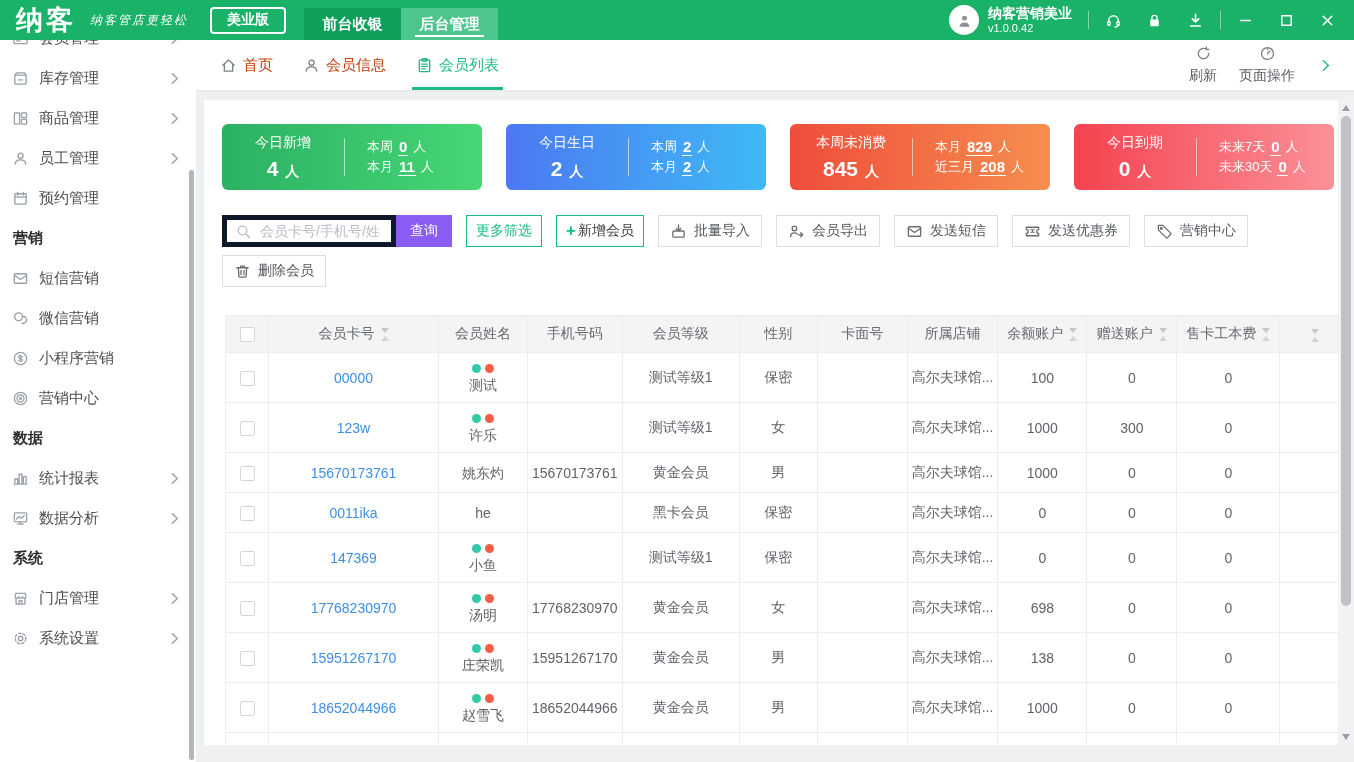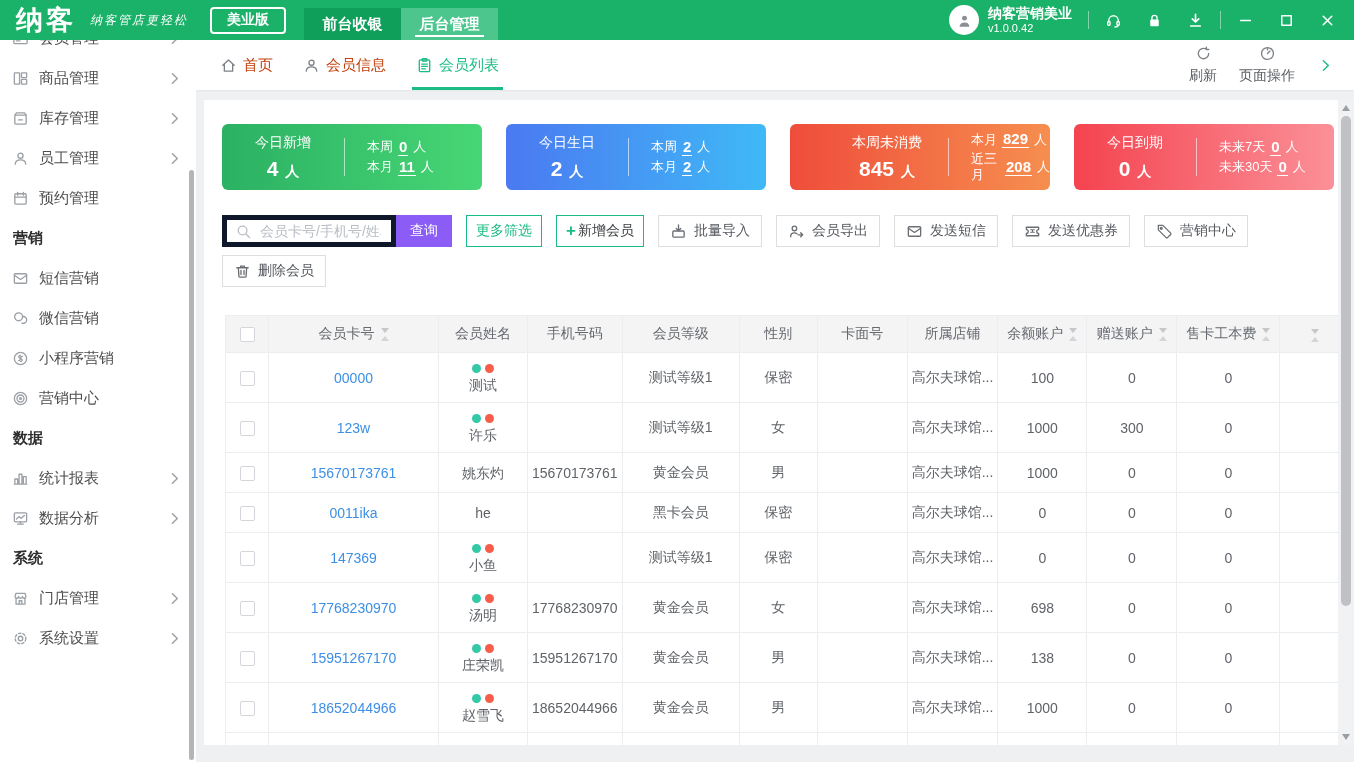--- a/index.html
+++ b/index.html
@@ -219,40 +219,40 @@
         <span class="side-label">会员管理</span>
         <span class="chev">
           <svg width="17" height="17" viewBox="0 0 18 18" fill="none" stroke="currentColor" stroke-width="1.4" stroke-linecap="round" stroke-linejoin="round">
             <path d="M6.8 4 12 9l-5.2 5" stroke-width="1.5"></path>
           </svg>
         </span>
       </div>
       <div class="side-item">
         <span class="ic">
           <svg width="17" height="17" viewBox="0 0 18 18" fill="none" stroke="currentColor" stroke-width="1.4" stroke-linecap="round" stroke-linejoin="round">
+            <rect x="3" y="5.5" width="12" height="9.5" rx="1"></rect>
+            <path d="M3 5.5 4.8 3h8.4L15 5.5M7 10.5h4"></path>
+          </svg>
+        </span>
+        <span class="side-label">库存管理</span>
+        <span class="chev">
+          <svg width="17" height="17" viewBox="0 0 18 18" fill="none" stroke="currentColor" stroke-width="1.4" stroke-linecap="round" stroke-linejoin="round">
+            <path d="M6.8 4 12 9l-5.2 5" stroke-width="1.5"></path>
+          </svg>
+        </span>
+      </div>
+      <div class="side-item">
+        <span class="ic">
+          <svg width="17" height="17" viewBox="0 0 18 18" fill="none" stroke="currentColor" stroke-width="1.4" stroke-linecap="round" stroke-linejoin="round">
             <rect x="2.5" y="3" width="5.5" height="12" rx="0.5"></rect>
             <rect x="10" y="3" width="5.5" height="5" rx="0.5"></rect>
             <rect x="10" y="10" width="5.5" height="5" rx="0.5"></rect>
           </svg>
         </span>
         <span class="side-label">商品管理</span>
-        <span class="chev">
-          <svg width="17" height="17" viewBox="0 0 18 18" fill="none" stroke="currentColor" stroke-width="1.4" stroke-linecap="round" stroke-linejoin="round">
-            <path d="M6.8 4 12 9l-5.2 5" stroke-width="1.5"></path>
-          </svg>
-        </span>
-      </div>
-      <div class="side-item">
-        <span class="ic">
-          <svg width="17" height="17" viewBox="0 0 18 18" fill="none" stroke="currentColor" stroke-width="1.4" stroke-linecap="round" stroke-linejoin="round">
-            <rect x="3" y="5.5" width="12" height="9.5" rx="1"></rect>
-            <path d="M3 5.5 4.8 3h8.4L15 5.5M7 10.5h4"></path>
-          </svg>
-        </span>
-        <span class="side-label">库存管理</span>
         <span class="chev">
           <svg width="17" height="17" viewBox="0 0 18 18" fill="none" stroke="currentColor" stroke-width="1.4" stroke-linecap="round" stroke-linejoin="round">
             <path d="M6.8 4 12 9l-5.2 5" stroke-width="1.5"></path>
           </svg>
         </span>
       </div>
       <div class="side-item">
         <span class="ic">
           <svg width="17" height="17" viewBox="0 0 18 18" fill="none" stroke="currentColor" stroke-width="1.4" stroke-linecap="round" stroke-linejoin="round">
             <circle cx="9" cy="6" r="2.7"></circle>
@@ -465,21 +465,21 @@
                 <span class="s-num">2</span>
                 <span>人</span>
               </div>
               <div class="s-row">
                 <span>本月</span>
                 <span class="s-num">2</span>
                 <span>人</span>
               </div>
             </div>
           </div>
-          <div class="stat" style="background: linear-gradient(90deg, rgb(239, 77, 59), rgb(246, 142, 79)); padding-left: 36px;">
+          <div class="stat" style="background: linear-gradient(90deg, rgb(239, 77, 59), rgb(246, 142, 79));">
             <div class="s-left">
               <div class="s-title">本周未消费</div>
               <div><span class="s-big">845</span><span class="s-bigunit">人</span></div>
             </div>
             <div class="s-div"></div>
             <div class="s-right">
               <div class="s-row">
                 <span>本月</span>
                 <span class="s-num">829</span>
                 <span>人</span>

